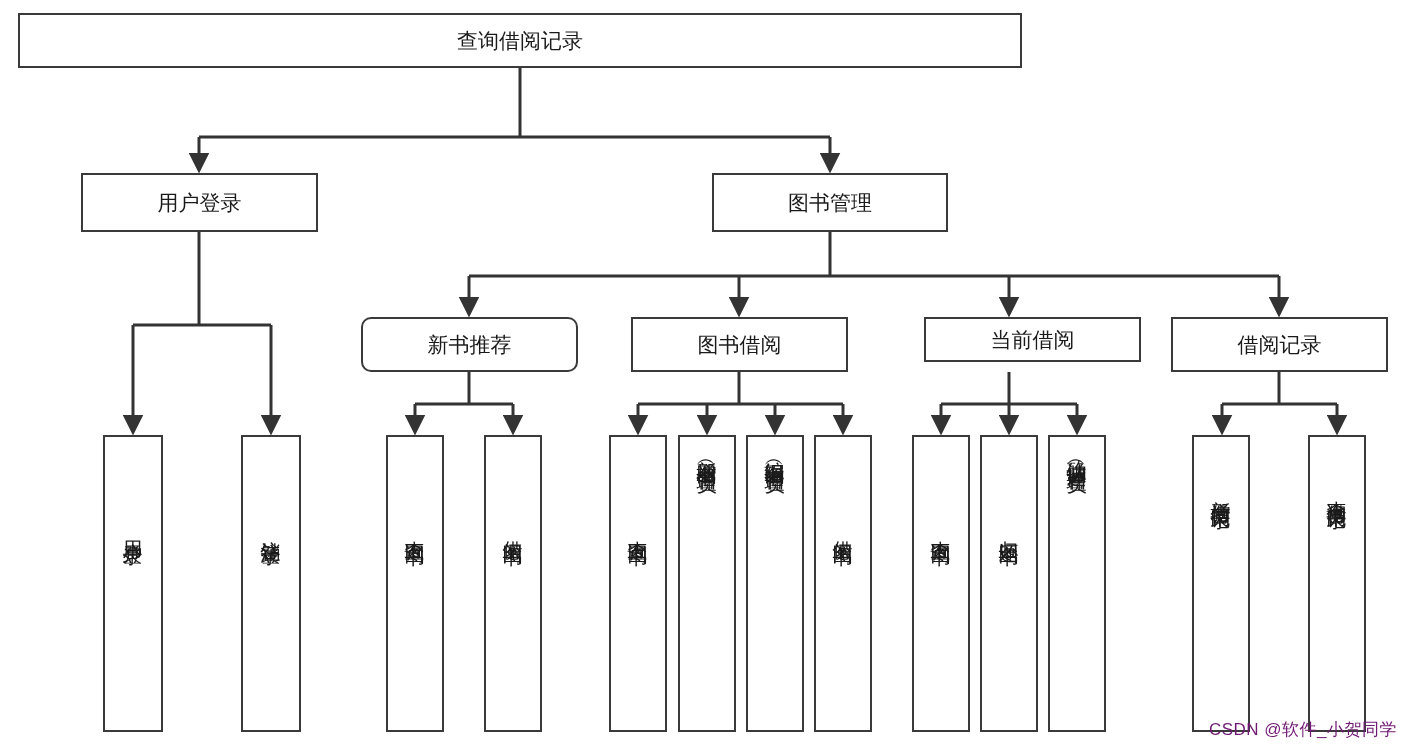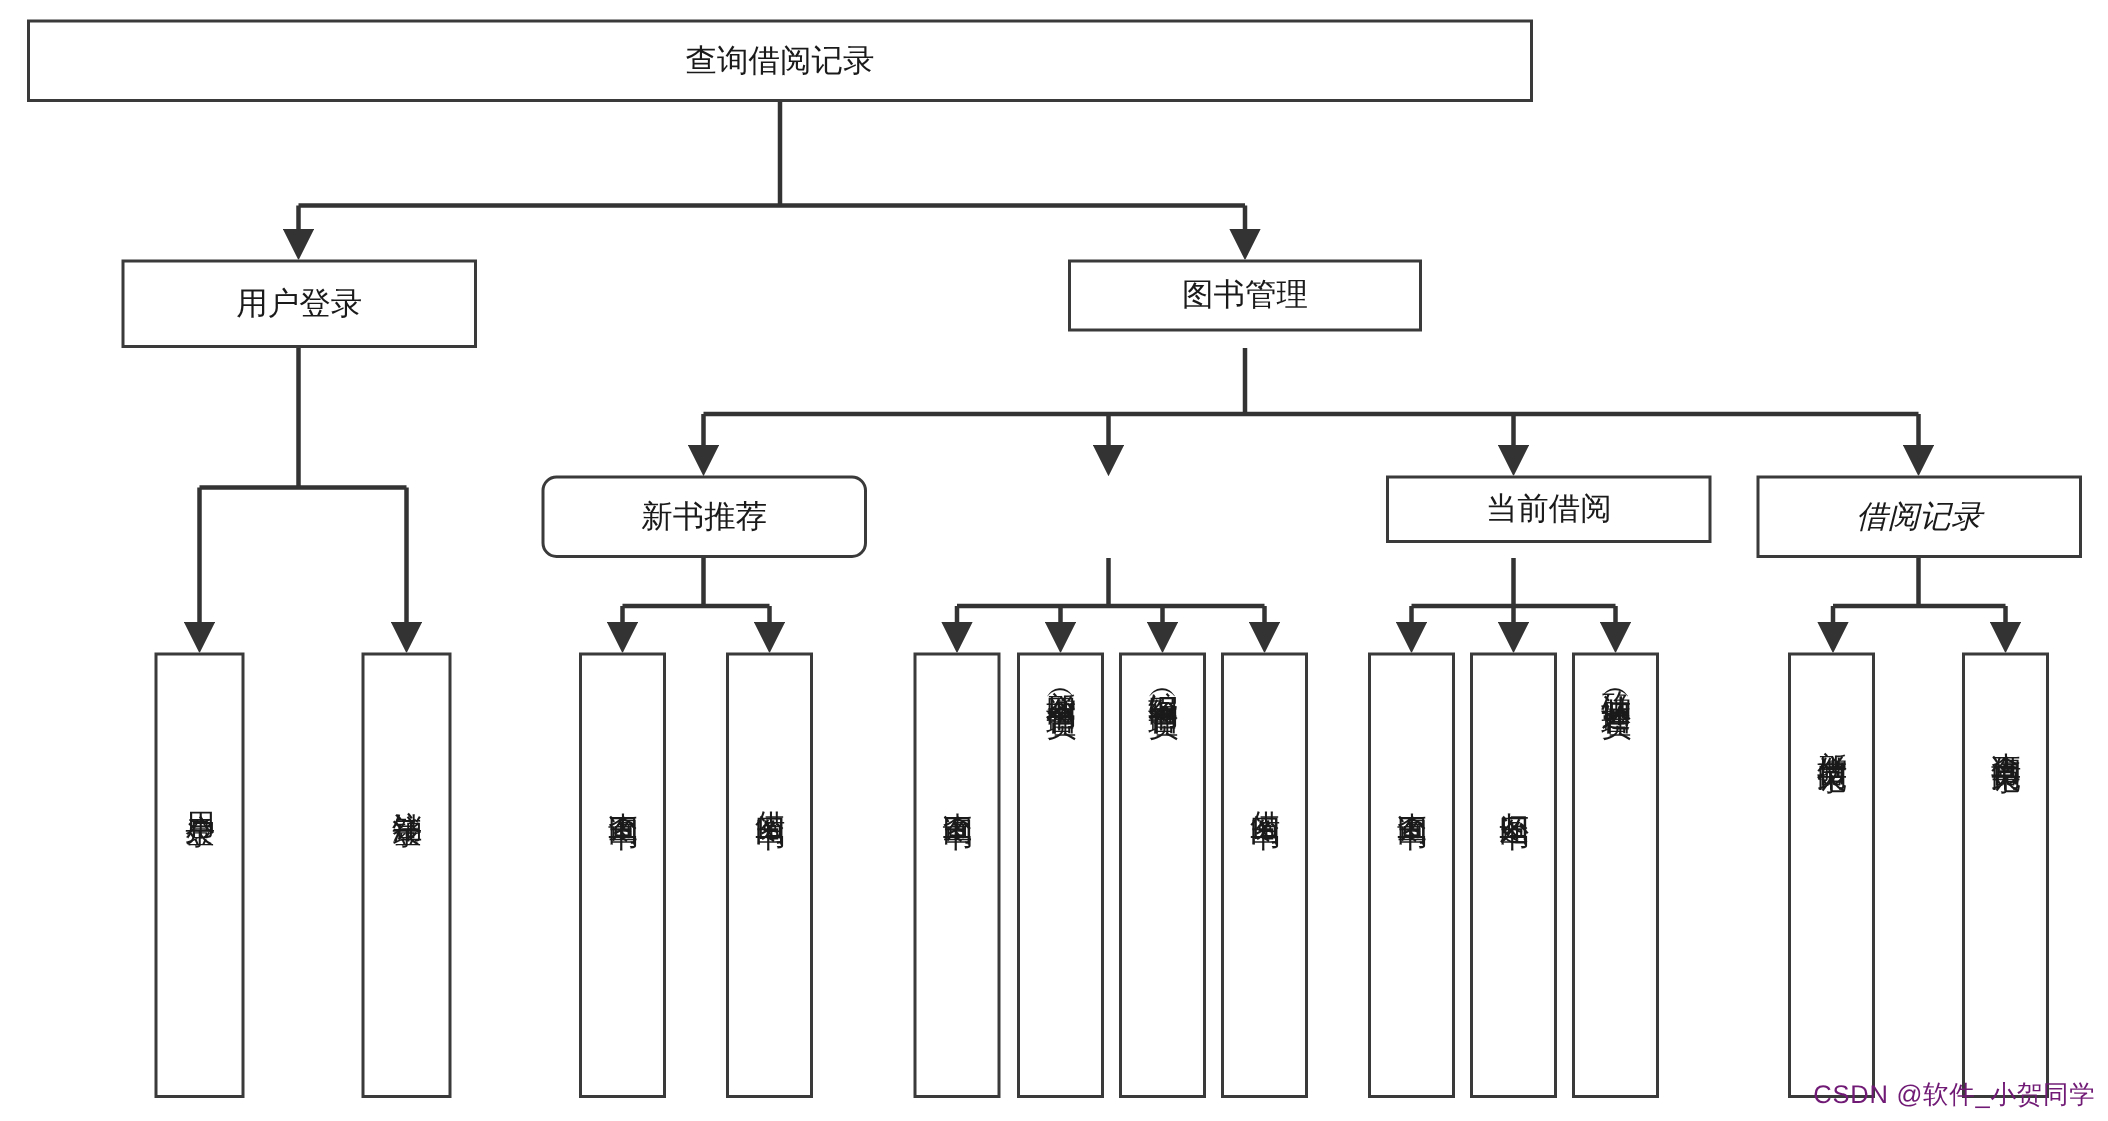--- a/index.html
+++ b/index.html
@@ -127,31 +127,34 @@
     </g>
   </svg>
 
   <div class="node root horizontal" style="left:18px; top:13px; width:1004px; height:55px;">
     <span class="node-label">查询借阅记录</span>
   </div>
 
   <div class="node horizontal" style="left:81px; top:173px; width:237px; height:59px;">
     <span class="node-label">用户登录</span>
   </div>
-  <div class="node horizontal" style="left:712px; top:173px; width:236px; height:48px;">
+  <div class="node horizontal" style="left:712px; top:173px; width:236px; height:59px;">
     <span class="node-label">图书管理</span>
   </div>
 
   <div class="node horizontal" style="left:361px; top:317px; width:217px; height:55px;border-radius:10px;">
     <span class="node-label">新书推荐</span>
   </div>
+  <div class="node horizontal" style="left:631px; top:317px; width:217px; height:55px;">
+    <span class="node-label">图书借阅</span>
+  </div>
   <div class="node horizontal" style="left:924px; top:317px; width:217px; height:45px;">
     <span class="node-label">当前借阅</span>
   </div>
-  <div class="node horizontal" style="left:1171px; top:317px; width:217px; height:55px;font-style:italic;">
+  <div class="node horizontal" style="left:1171px; top:317px; width:217px; height:55px;">
     <span class="node-label">借阅记录</span>
   </div>
 
   <div class="node vertical" style="left:103px; top:435px; width:60px; height:297px; padding-top:88px;">
     <span class="node-label">用户登录</span>
   </div>
   <div class="node vertical" style="left:241px; top:435px; width:60px; height:297px; padding-top:88px;">
     <span class="node-label">注销登录</span>
   </div>
 

